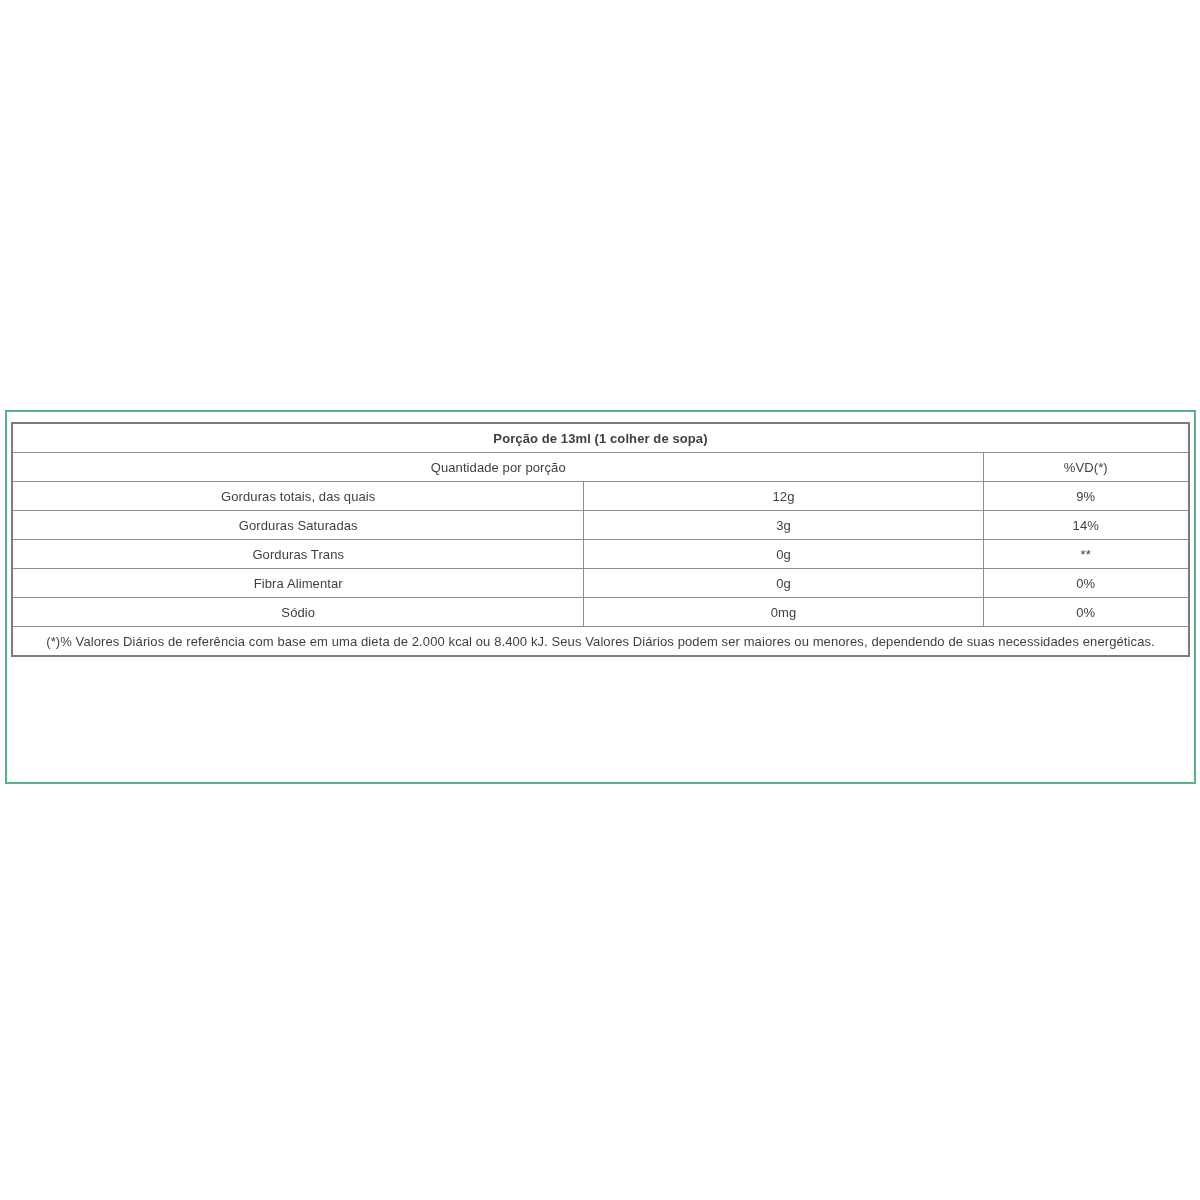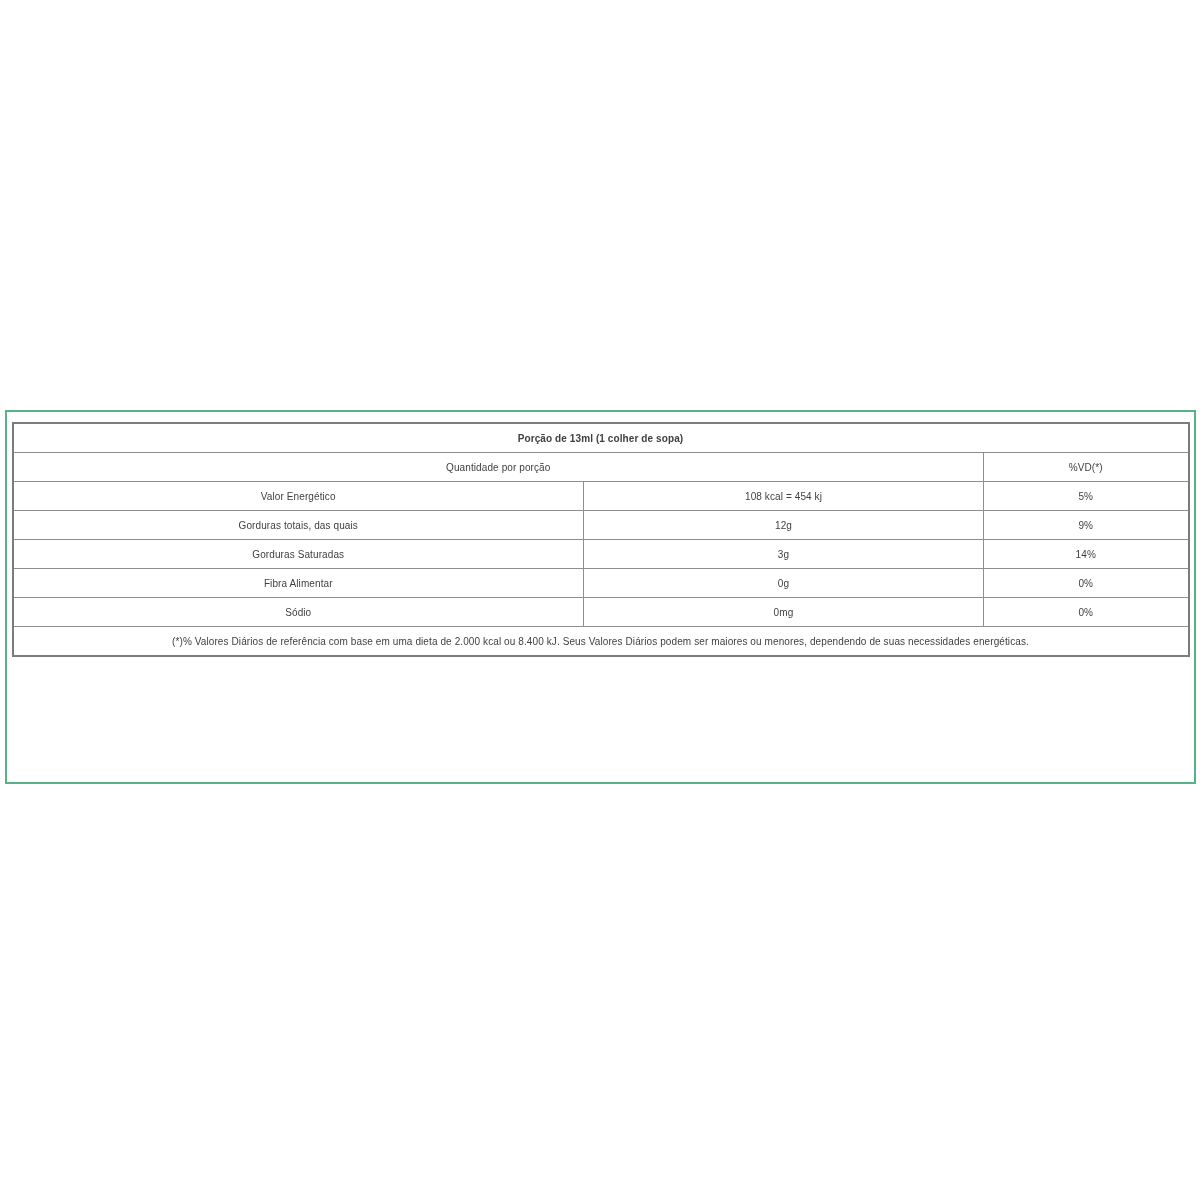--- a/index.html
+++ b/index.html
@@ -27,21 +27,21 @@
     border: 2px solid #57b287;
     background: #ffffff;
   }
   table.nutrition {
     border-collapse: collapse;
     table-layout: fixed;
     width: 1176px;
     margin: 10px auto 0 auto;
     border: 2px solid #7c7c7c;
     color: #3f3f3f;
-    font-size: 10px;
+    font-size: 13px;
   }
   table.nutrition td, table.nutrition th {
     border: 1px solid #8e8e8e;
     height: 28px;
     padding: 0 6px;
     text-align: center;
     vertical-align: middle;
     font-weight: normal;
     letter-spacing: 0.1px;
   }
@@ -67,38 +67,38 @@
       <tbody>
           <tr>
         <th class="title-cell" colspan="3">Porção de 13ml (1 colher de sopa)</th>
       </tr>
 
       <tr>
         <td colspan="2">Quantidade por porção</td>
         <td>%VD(*)</td>
       </tr>
 
-      <tr>
-        <td>Valor Energético</td>
-        <td>108 kcal = 454 kj</td>
-        <td>5%</td>
-      </tr>
 
       <tr>
         <td>Gorduras totais, das quais</td>
         <td>12g</td>
         <td>9%</td>
       </tr>
 
       <tr>
         <td>Gorduras Saturadas</td>
         <td>3g</td>
         <td>14%</td>
       </tr>
 
+      <tr>
+        <td>Gorduras Trans</td>
+        <td>0g</td>
+        <td>**</td>
+      </tr>
 
 
       <tr>
         <td>Fibra Alimentar</td>
         <td>0g</td>
         <td>0%</td>
       </tr>
 
       <tr>
         <td>Sódio</td>

